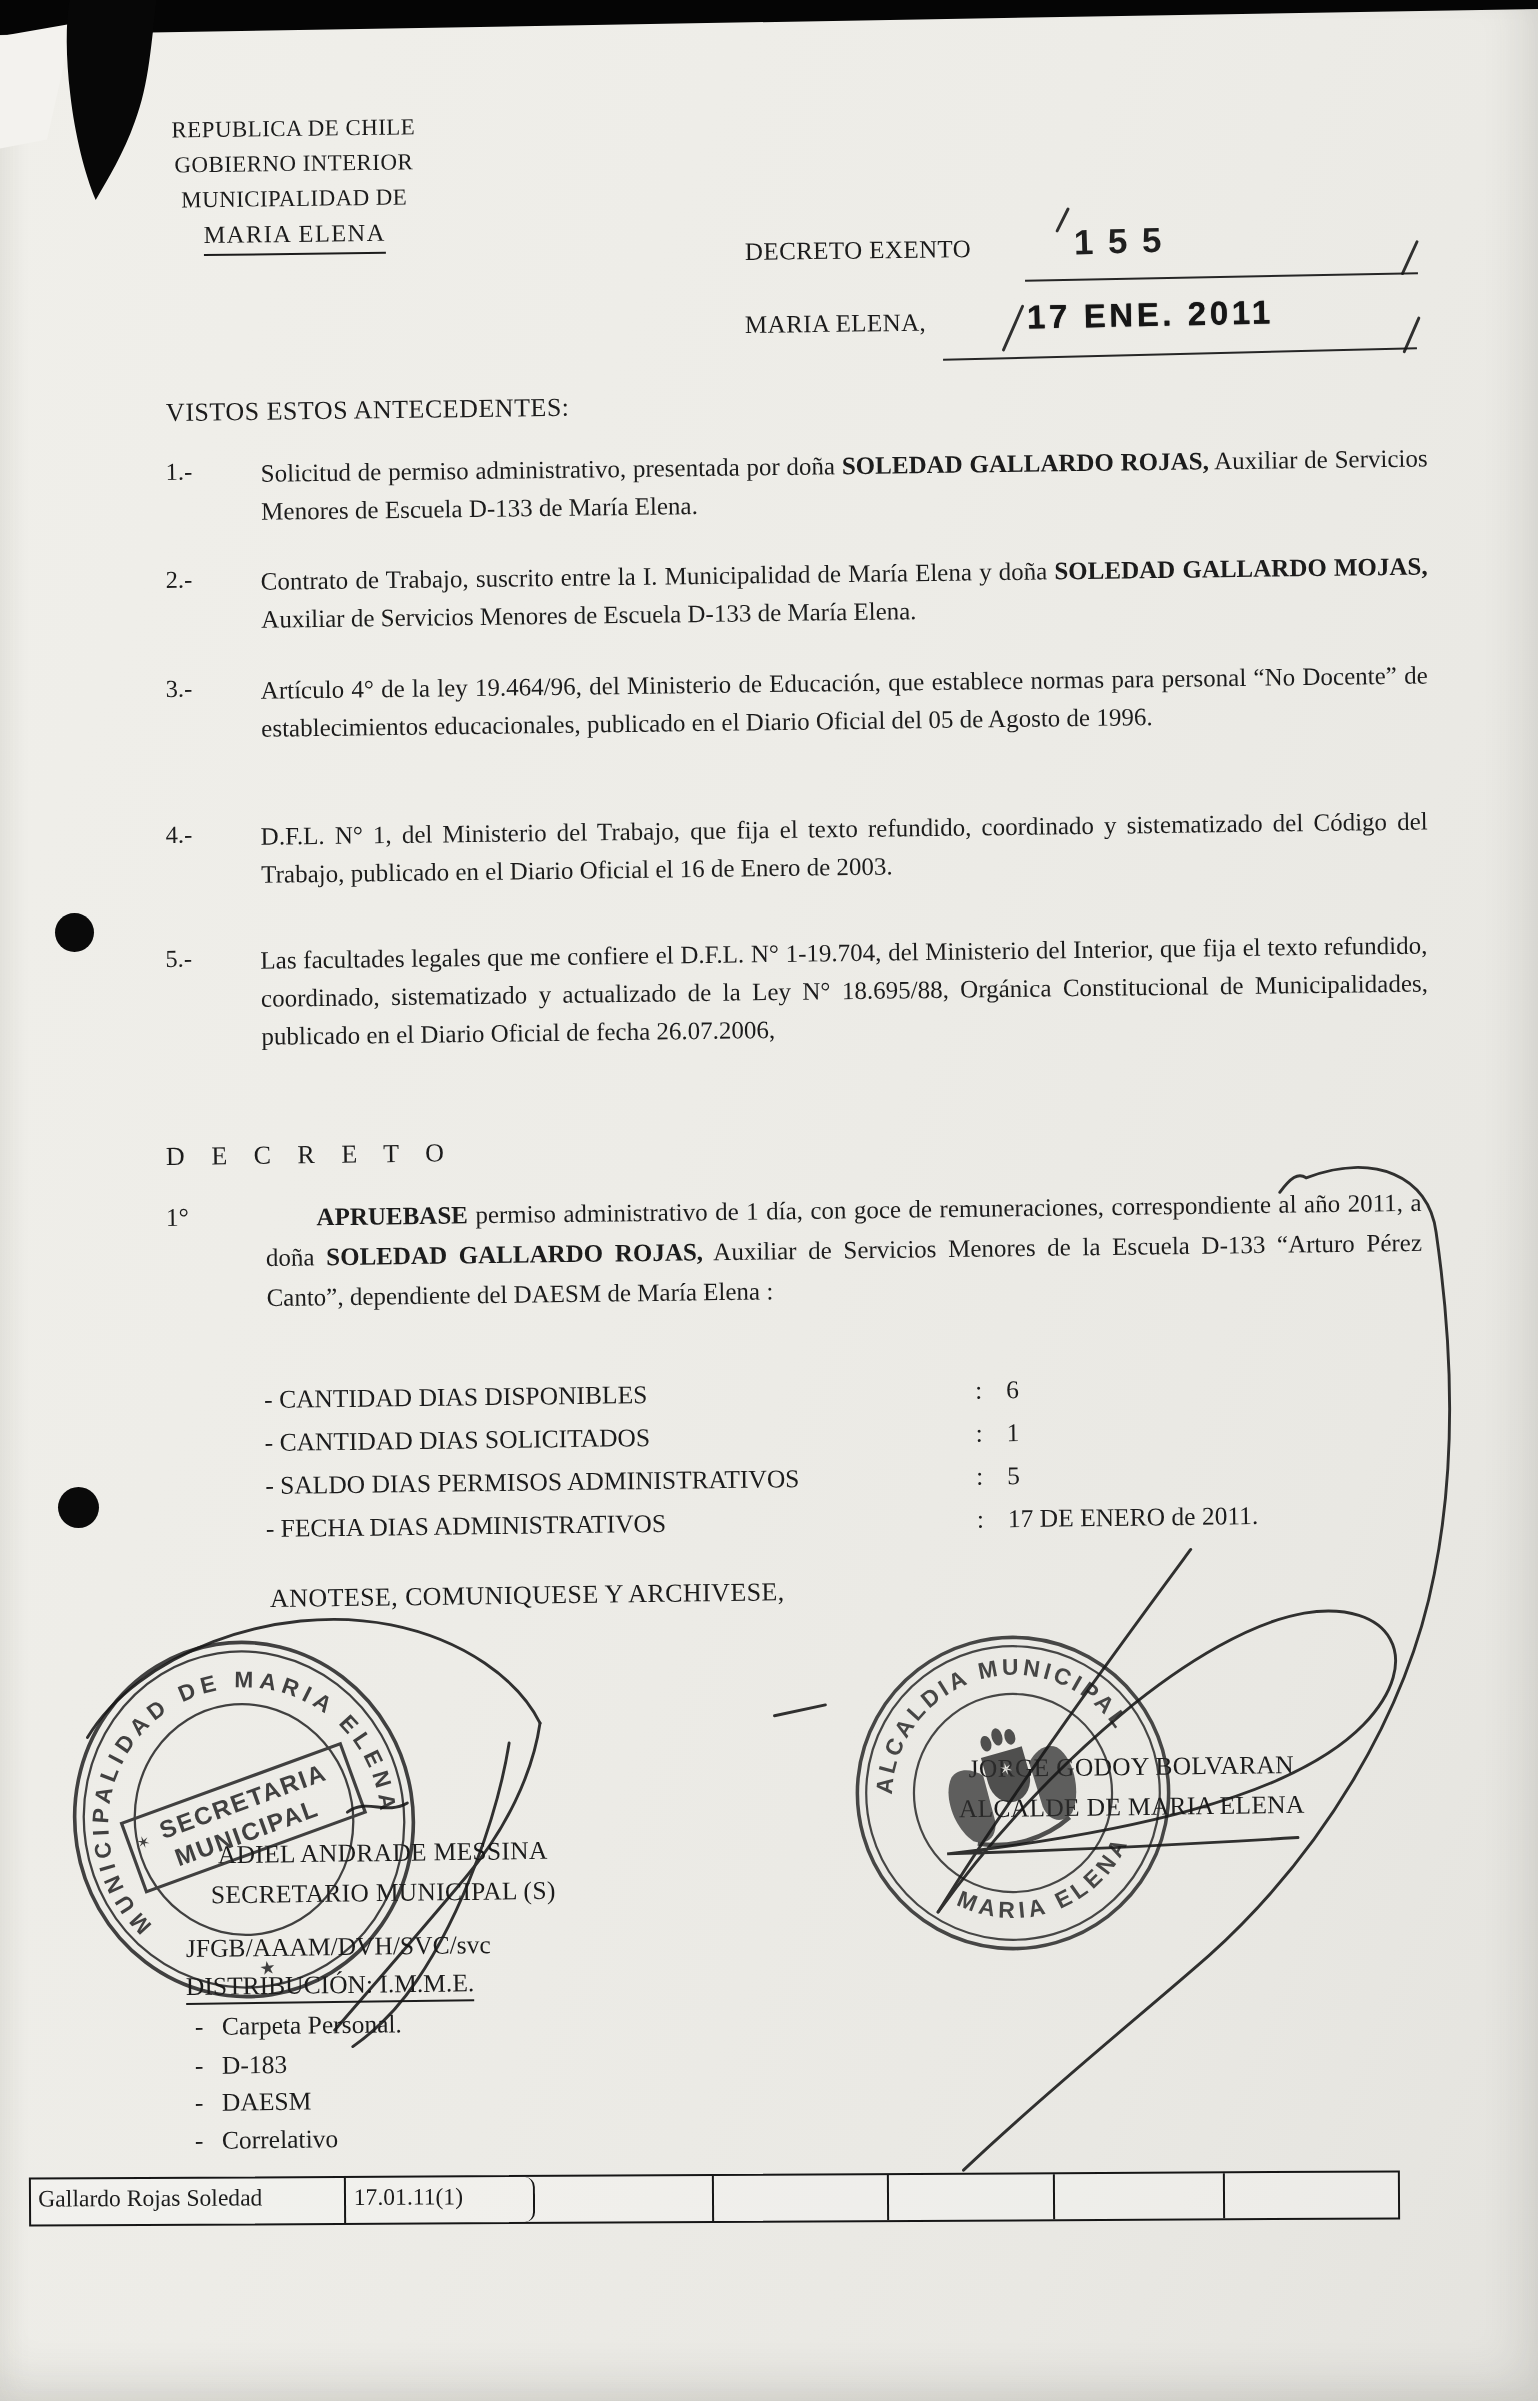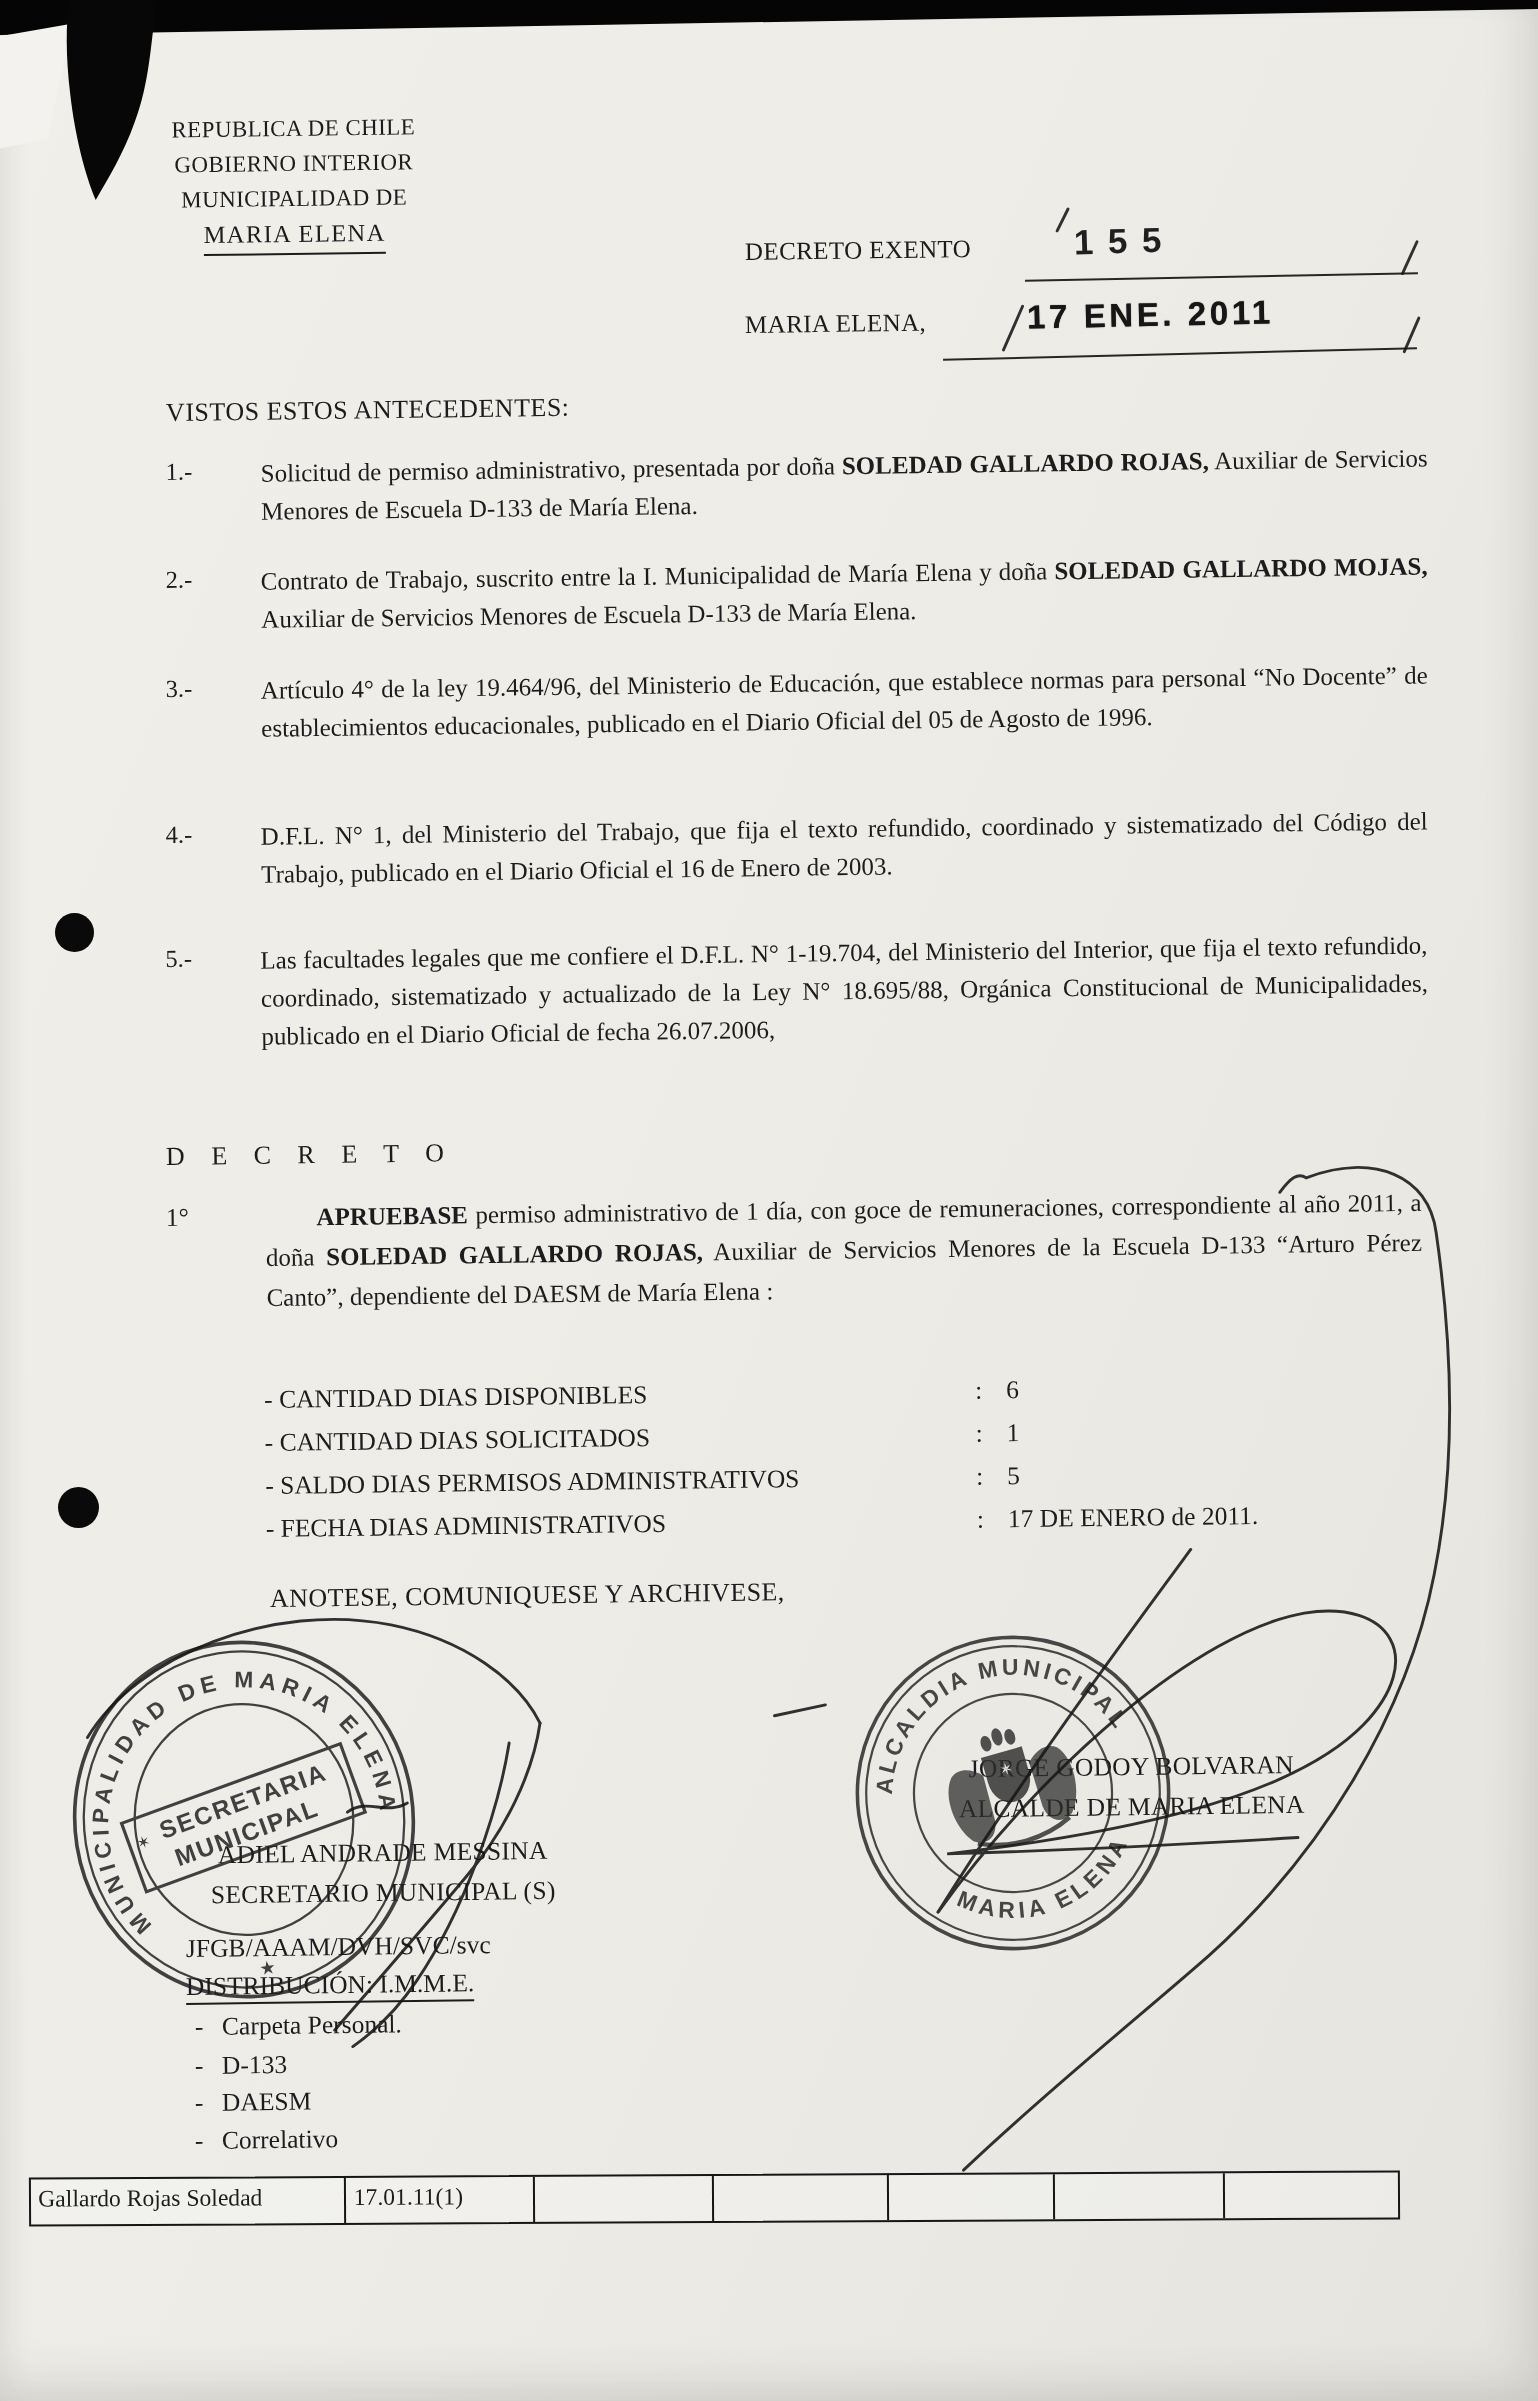--- a/index.html
+++ b/index.html
@@ -50,21 +50,21 @@
     border-bottom:2.3px solid #1c1c1c; padding-bottom:0.9px; }
   .dist-item { position:absolute; font-size:25.5px; }
   .dist-item .dash { display:inline-block; width:27px; }
   .dot { position:absolute; background:#0a0a0a; border-radius:50%; }
   .index-table { position:absolute; left:29px; top:2174px; width:1367px; height:45px;
     border:2.7px solid #161616; display:flex; transform:rotate(-0.3deg);
     background:rgba(255,255,255,.25); box-sizing:content-box; }
   .index-table .cell { border-right:2.7px solid #161616; box-sizing:border-box;
     font-size:23.6px; padding:5.5px 5.5px 0 7.3px; overflow:hidden; white-space:nowrap; }
   .index-table .cell:last-child { border-right:none; }
-  .c0{width:320px;} .c1{width:191px;} .c2{width:182px;} .c3{width:177px;}
+  .c0{width:320px;} .c1{width:191px;border-radius:10px;} .c2{width:182px;} .c3{width:177px;}
   .c4{width:168px;} .c5{width:173px;} .c6{width:175px;}
   svg text { font-family:"Liberation Sans", sans-serif; }
   .overlay { pointer-events:none; }
 </style>
 </head>
 <body>
 
 <div id="page">
 
   <div class="paper"></div>
@@ -204,21 +204,21 @@
   </svg>
 
   <div class="abs tilt footer-initials" style="left:186px; top:1934px;">JFGB/AAAM/DVH/SVC/svc</div>
   <div class="abs tilt" style="left:186px; top:1972px;">
     <span class="footer-dist">DISTRIBUCIÓN: I.M.M.E.</span>
   </div>
   <div class="dist-item tilt" style="left:195px; top:2012px;">
     <span class="dash">-</span><span>Carpeta Personal.</span>
   </div>
   <div class="dist-item tilt" style="left:195px; top:2051px;">
-    <span class="dash">-</span><span>D-133</span>
+    <span class="dash">-</span><span>D-183</span>
   </div>
   <div class="dist-item tilt" style="left:195px; top:2088px;">
     <span class="dash">-</span><span>DAESM</span>
   </div>
   <div class="dist-item tilt" style="left:195px; top:2126px;">
     <span class="dash">-</span><span>Correlativo</span>
   </div>
 
   <div class="index-table">
     <div class="cell c0">Gallardo Rojas Soledad</div>

